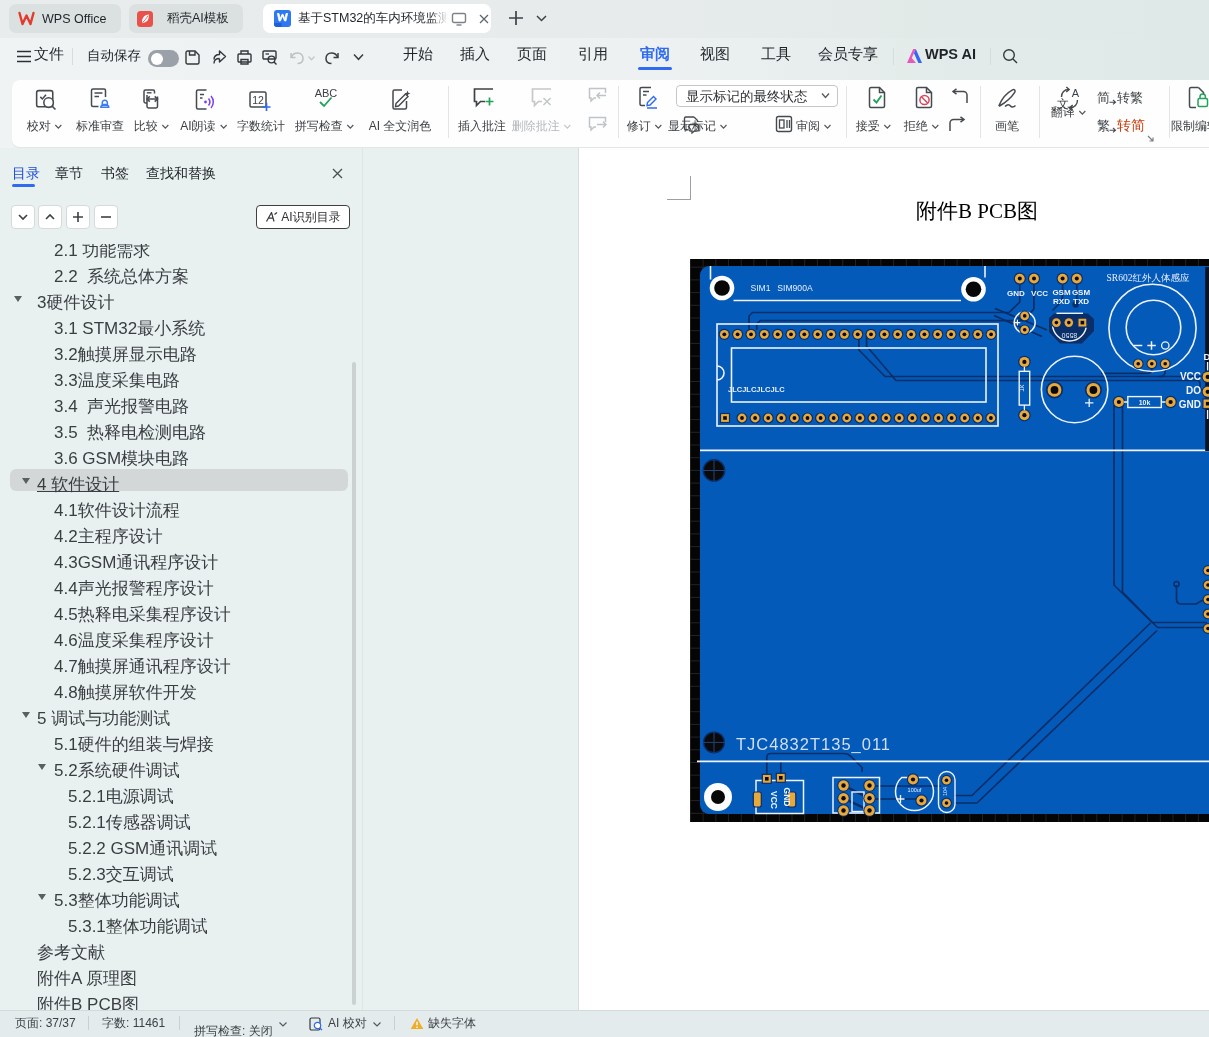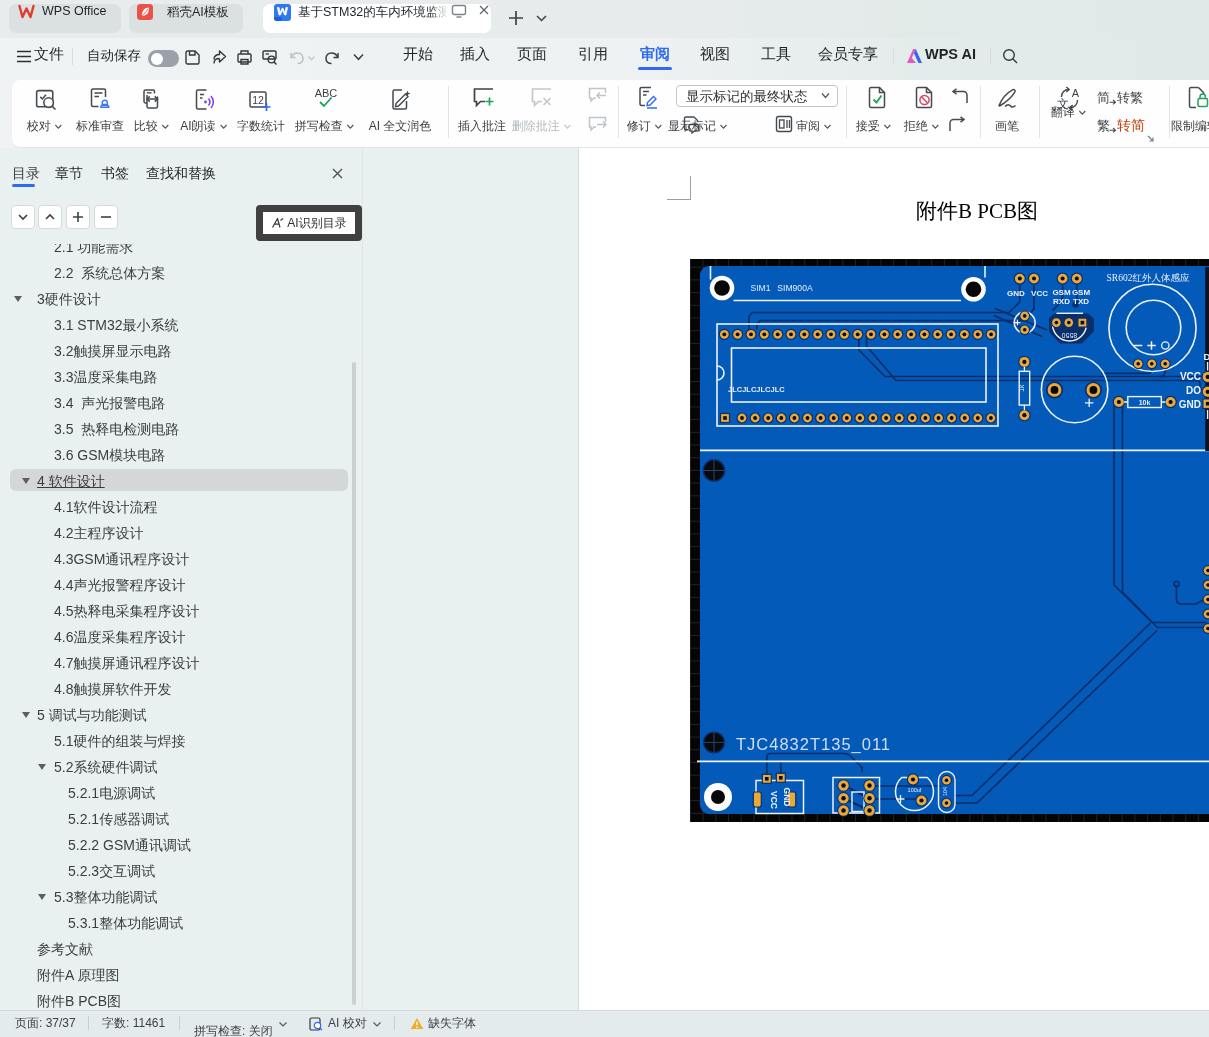--- a/index.html
+++ b/index.html
@@ -2,43 +2,43 @@
 <html><head>
 <meta charset="utf-8">
 <style>
   html,body{margin:0;padding:0;}
   body{width:1209px;height:1037px;overflow:hidden;position:relative;
        font-family:"Liberation Sans",sans-serif;
        -webkit-font-smoothing:antialiased;}
   .abs{position:absolute;}
   
   #topbar{left:0;top:0;width:1209px;height:38px;background:linear-gradient(90deg,#e9ecec 0%,#e7ebeb 55%,#e1eae8 80%,#dfeae8 100%);}
-  .tab{position:absolute;top:4px;height:29px;border-radius:7px;display:flex;}
+  .tab{position:absolute;top:4px;height:29px;border-radius:7px;display:flex;align-items:center;}
   .tab.inactive{background:#dbe0e1;}
   .tab.active{background:#ffffff;}
   .tabtxt{font-size:12.5px;color:#1f2328;white-space:nowrap;}
   
   #menubar{left:0;top:38px;width:1209px;height:42px;background:linear-gradient(90deg,#f0f3f3 0%,#edf1f1 55%,#e2ebe9 80%,#dfeae8 100%);}
   #ribbonbg{left:0;top:80px;width:1209px;height:68px;background:linear-gradient(90deg,#f0f3f3,#e9efee);}
   #ribbon{left:12px;top:80px;width:1197px;height:67px;background:#fefefe;
           border-radius:8px 0 0 8px;border-bottom:1px solid #e3e6e6;box-shadow:0 1px 2px rgba(0,0,0,.04);}
   .menuitem{position:absolute;top:45px;font-size:15px;color:#1f2328;}
   .menuitem.sel{color:#2f6bf0;font-weight:bold;}
   .rlabel{position:absolute;font-size:12px;color:#3b3f43;white-space:nowrap;transform:translateX(-50%);}
   .rlabel.gray{color:#b3b8bc;}
   .vdiv{position:absolute;width:1px;background:#e2e5e6;}
   
   #sidebar{left:0;top:148px;width:578px;height:862px;background:#e9f0f0;}
   #sideline{left:362px;top:148px;width:1px;height:862px;background:#dee6e6;}
   #pagearea{left:578px;top:148px;width:631px;height:862px;background:#ffffff;border-left:1px solid #d7dcdc;}
   .sbtab{position:absolute;top:165px;font-size:14px;color:#23272b;}
   .sbtn{position:absolute;top:205px;width:22px;height:22px;background:#fff;border:1px solid #d6dadb;border-radius:4px;}
-  #aibtn{position:absolute;left:256px;top:205px;width:92px;height:22px;background:#fff;border:7px solid #404040;border-radius:4px;
+  #aibtn{position:absolute;left:256px;top:205px;width:92px;height:22px;background:#fff;border:1px solid #404040;border-radius:4px;
          font-size:12px;color:#2c3034;display:flex;align-items:center;justify-content:center;}
-  #toc{position:absolute;left:0px;top:244px;width:352px;height:766px;overflow:hidden;font-size:14px;color:#3a3e42;}
+  #toc{position:absolute;left:0px;top:244px;width:352px;height:766px;overflow:hidden;font-size:17px;color:#3a3e42;}
   .ti{position:absolute;white-space:nowrap;}
   .tri{position:absolute;width:0;height:0;border-left:4.5px solid transparent;border-right:4.5px solid transparent;border-top:6px solid #5a5f63;}
   #tocsel{position:absolute;left:10px;width:338px;height:22px;background:#d3d7d8;border-radius:6px;}
   #sbthumb{position:absolute;left:352px;top:362px;width:4px;height:643px;background:#cbd0d1;border-radius:2px;}
   
   #statusbar{left:0;top:1010px;width:1209px;height:27px;background:#e4ebed;border-top:1px solid #d3dadb;}
   .st{position:absolute;top:1015px;white-space:nowrap;font-size:12px;color:#3c4145;}
   .sdiv{position:absolute;top:1016px;width:1px;height:14px;background:#c9d0d1;}
   
   #doctitle{position:absolute;left:916px;top:197px;width:200px;font-family:"Liberation Serif",serif;
@@ -350,21 +350,21 @@
 
   <svg class="abs" style="left:1186px;top:85px" width="25" height="27" viewBox="0 0 25 27">
     <path d="M12.5 2.5 H5 C4.1 2.5 3.5 3.1 3.5 4 V21 C3.5 21.9 4.1 22.5 5 22.5 H10" fill="none" stroke="#454a4f" stroke-width="1.5"></path>
     <path d="M12.5 2.5 L17.5 7.5 V10" fill="none" stroke="#454a4f" stroke-width="1.5"></path>
     <rect x="12" y="13.5" width="9.5" height="8" rx="1.5" fill="none" stroke="#21a35a" stroke-width="1.5"></rect>
     <path d="M14 13.5 V11.8 A2.7 2.7 0 0 1 19.4 11.8 V13.5" fill="none" stroke="#21a35a" stroke-width="1.5"></path>
   </svg>
   <div class="rlabel" style="left:1195px;top:118px">限制编辑</div>
 </div>
 <div id="sec-side">
-  <div class="sbtab" style="left:12px;color:#404040;">目录</div>
+  <div class="sbtab" style="left:12px;color:#1d4ed8;">目录</div>
   <div class="abs" style="left:12px;top:184px;width:23px;height:3px;background:#2f6bf0;border-radius:2px;"></div>
   <div class="sbtab" style="left:55px;">章节</div>
   <div class="sbtab" style="left:101px;">书签</div>
   <div class="sbtab" style="left:146px;">查找和替换</div>
   <svg class="abs" style="left:331px;top:167px" width="13" height="13" viewBox="0 0 13 13">
     <path d="M2 2 L11 11 M11 2 L2 11" stroke="#4a4f54" stroke-width="1.3"></path>
   </svg>
   <div class="sbtn" style="left:11px;"><svg width="22" height="22" viewBox="0 0 22 22">
         <path d="M7 9 L11 13 L15 9" fill="none" stroke="#3c4145" stroke-width="1.6"></path>
       </svg></div>

